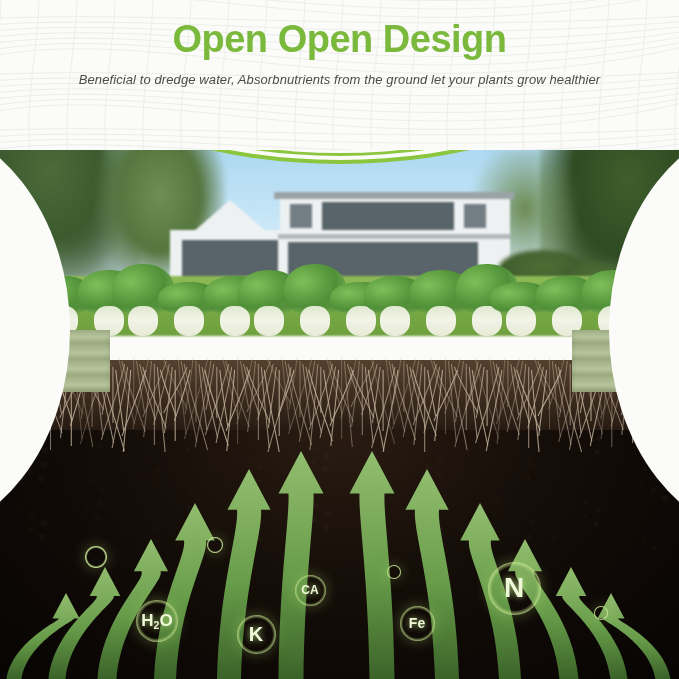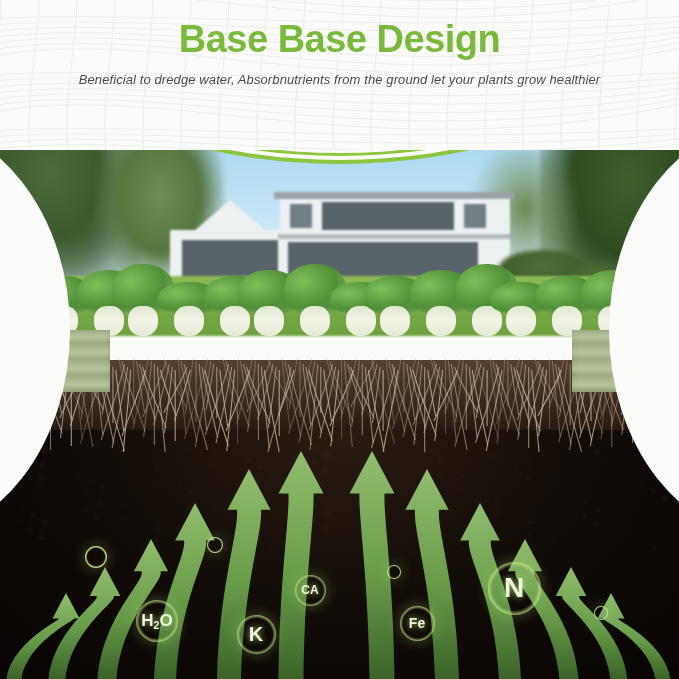--- a/index.html
+++ b/index.html
@@ -935,17 +935,17 @@
           <path d="M522 -20 C 562 80, 492 170, 547 300"></path>
           <path d="M560 -20 C 600 80, 530 170, 585 300"></path>
           <path d="M598 -20 C 638 80, 568 170, 623 300"></path>
           <path d="M636 -20 C 676 80, 606 170, 661 300"></path>
           <path d="M674 -20 C 714 80, 644 170, 699 300"></path>
           <path d="M712 -20 C 752 80, 682 170, 737 300"></path>
           <path d="M750 -20 C 790 80, 720 170, 775 300"></path>
           <path d="M788 -20 C 828 80, 758 170, 813 300"></path>
         </g>
     </svg>
-    <div class="title">Base Base Design</div>
+    <div class="title">Open Open Design</div>
     <div class="subtitle">Beneficial to dredge water, Absorbnutrients from the ground let your plants grow healthier</div>
   </div>
 
 </div>
 
 </body></html>

